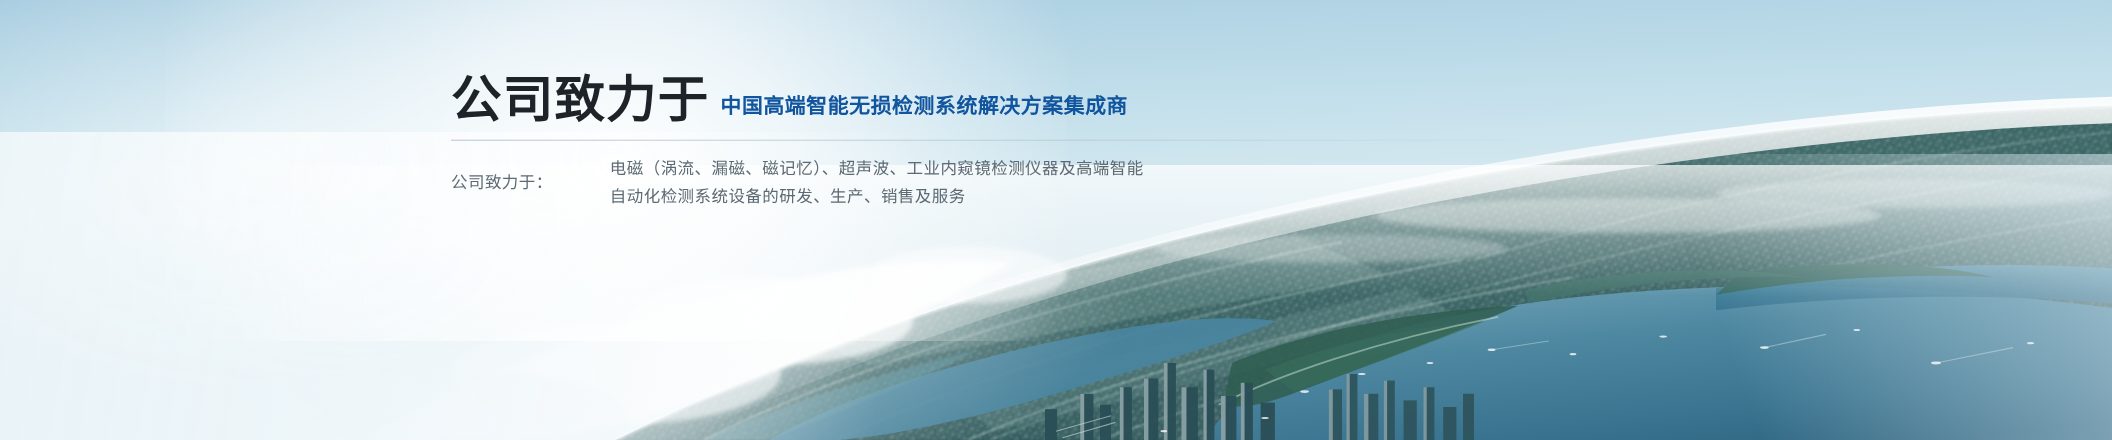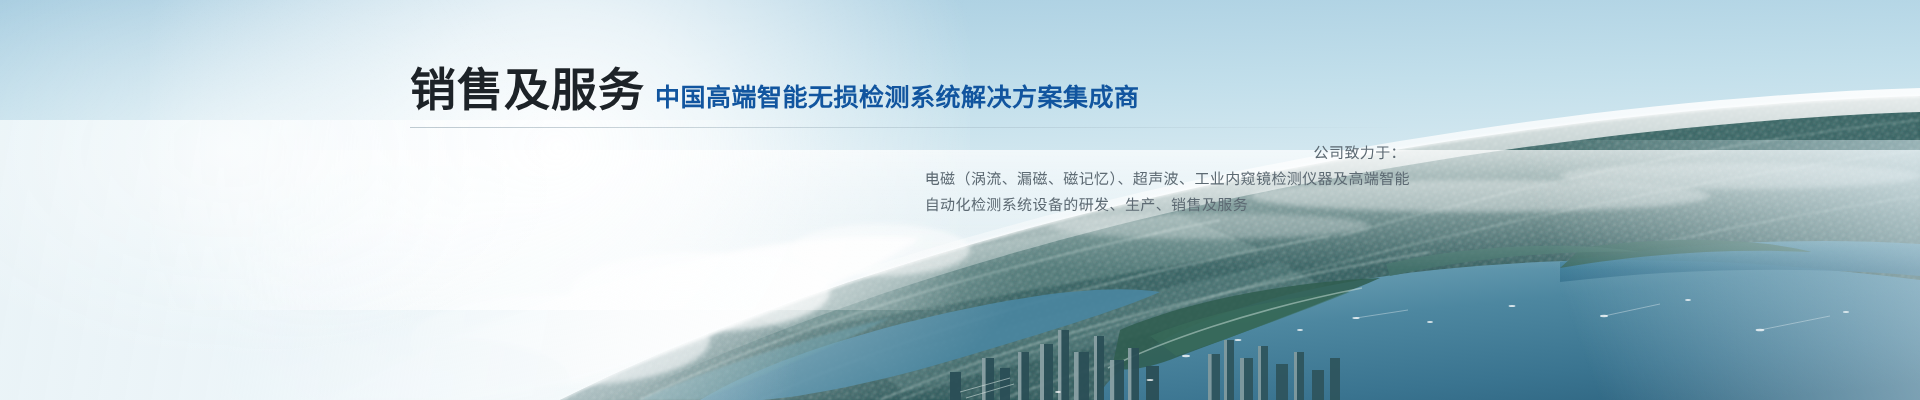--- a/index.html
+++ b/index.html
@@ -63,38 +63,37 @@
   }
   .brand{
     font-family:"DejaVu Sans","Liberation Sans",sans-serif;
     font-size:46px;line-height:48px;font-weight:700;
     color:#1d2328;letter-spacing:1px;
     text-shadow:0 1px 2px rgba(255,255,255,.55);
     white-space:nowrap;
   }
   .slogan{
     font-family:"DejaVu Sans","Liberation Sans",sans-serif;
-    font-size:25px;line-height:27px;font-weight:700;
+    font-size:19px;line-height:27px;font-weight:700;
     color:#11559f;letter-spacing:.5px;
     white-space:nowrap;
     padding-bottom:3px;
   }
   .rule{
     margin-top:13px;
     width:995px;height:1px;
     background:linear-gradient(to right,rgba(140,160,172,.55) 0%,rgba(150,170,182,.35) 55%,rgba(160,180,190,0) 100%);
   }
   .desc{
     margin-top:12px;
-    display:flex;align-items:flex-end;
+    display:flex;align-items:center;
     font-family:"DejaVu Sans","Liberation Sans",sans-serif;
     font-size:15px;line-height:26px;
     color:#5d6a73;
     letter-spacing:.4px;
-    flex-direction:column;
   }
   .desc-label{white-space:nowrap;padding-right:4px;}
   .desc-lines{}
   .desc-line{white-space:nowrap;margin-left:48px;}
 </style>
 </head>
 <body>
 
 <div class="banner">
 
@@ -330,21 +329,21 @@
   </div>
 
   <div class="haze-top"></div>
   <div class="haze-left"></div>
   <div class="haze-right"></div>
   <div class="sun-glow"></div>
   <div class="sun-glow2"></div>
 
   <div class="copy">
     <div class="title-row">
-      <span class="brand">销售及服务</span>
+      <span class="brand">公司致力于</span>
       <span class="slogan">中国高端智能无损检测系统解决方案集成商</span>
     </div>
     <div class="rule"></div>
     <div class="desc">
       <span class="desc-label">公司致力于：</span>
       <span class="desc-lines">
         <span class="desc-line">电磁（涡流、漏磁、磁记忆）、超声波、工业内窥镜检测仪器及高端智能</span><br>
         <span class="desc-line">自动化检测系统设备的研发、生产、销售及服务</span>
       </span>
     </div>

